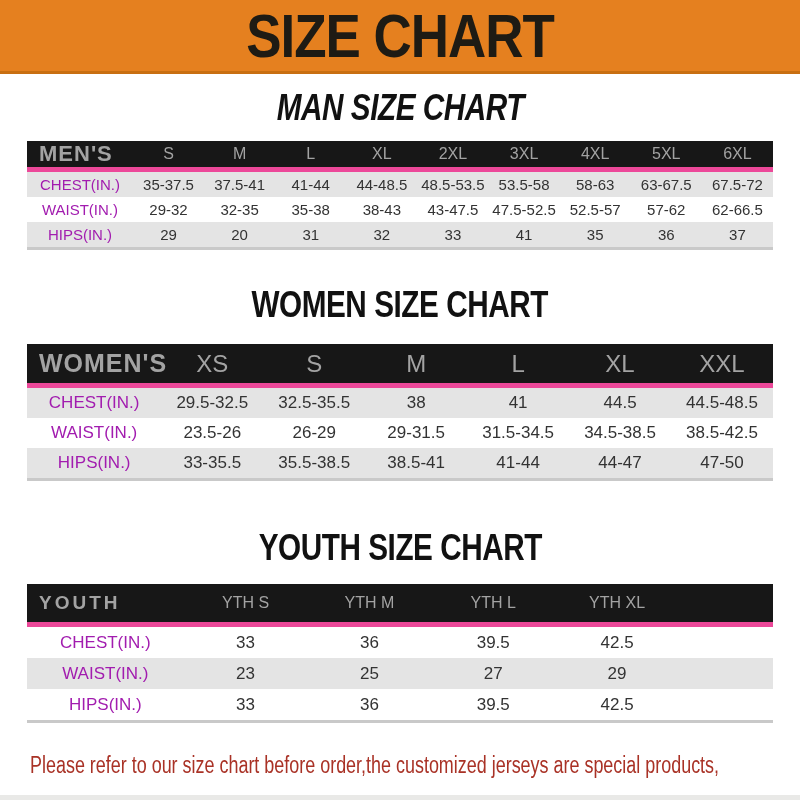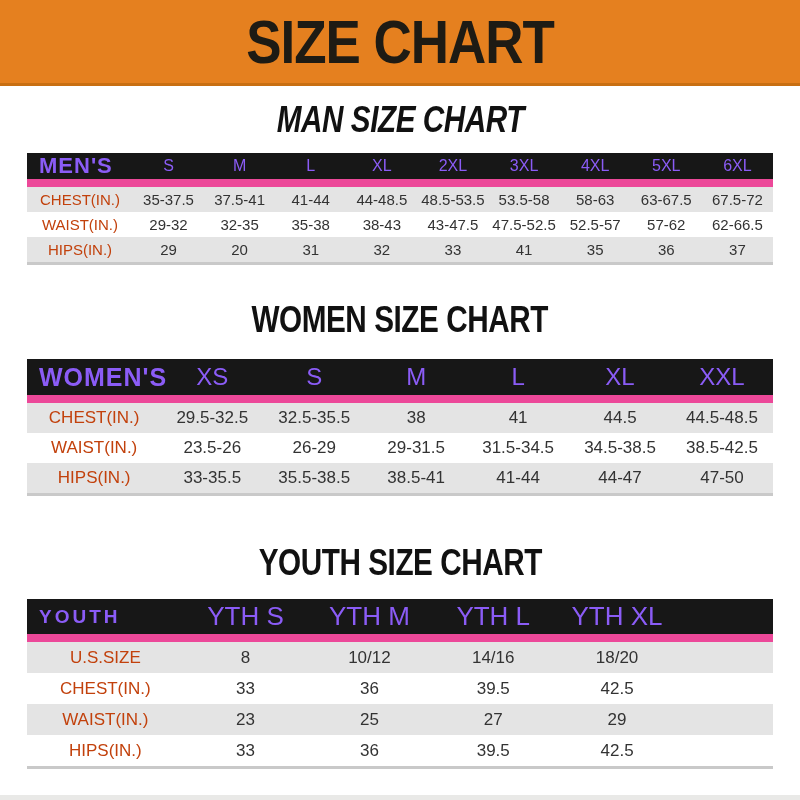--- a/index.html
+++ b/index.html
@@ -1,20 +1,20 @@
 <!DOCTYPE html>
 <html><head>
 <meta charset="utf-8">
 <style>
   * { margin:0; padding:0; box-sizing:border-box; }
   html,body { width:800px; height:800px; background:#ffffff; overflow:hidden;
               font-family:"Liberation Sans", sans-serif; }
 
   
-  .banner { width:800px; height:86px; background:#E5801F;
+  .banner { width:800px; height:74px; background:#E5801F;
             border-bottom:3px solid #C86F12;
             display:flex; align-items:center; justify-content:center; }
   .banner-title { font-size:54px; font-weight:800; color:#1E1B14;
                   letter-spacing:-1px; transform:scale(0.98,1.12);
                   white-space:nowrap; }
 
   
   .section-heading { text-align:center; font-size:33px; font-weight:800;
                      color:#111; white-space:nowrap; }
   .section-heading > span { display:inline-block; transform:scale(0.9,1.12);
@@ -24,44 +24,44 @@
   .hd-youth { margin-top:48px; }
 
   
   table { width:746px; margin:0 0 0 27px; border-collapse:separate;
           border-spacing:0; table-layout:fixed;
           border-bottom:3px solid #C9C9C9; }
   .tbl-wrap-men   { margin-top:14px; }
   .tbl-wrap-women { margin-top:20px; }
   .tbl-wrap-youth { margin-top:17px; }
 
-  th { background:#171717; color:#8b5cf6; font-weight:400; text-align:center;
-       vertical-align:middle; border-bottom:8px solid #ec4899; }
+  th { background:#171717; color:#a3a3a3; font-weight:400; text-align:center;
+       vertical-align:middle; border-bottom:5px solid #ec4899; }
   th.corner { font-weight:800; text-align:left; padding-left:12px;
               letter-spacing:1px; }
   td { text-align:center; vertical-align:middle; color:#333;
        white-space:nowrap; overflow:hidden; }
   tr.r-gray  td { background:#E4E4E4; }
   tr.r-white td { background:#FFFFFF; }
-  td.row-label { color:#c2410c; }
+  td.row-label { color:#a21caf; }
 
   
   .t-men th { height:30px; font-size:16px; }
   .t-men th.corner { font-size:22px; }
   .t-men td { height:25px; font-size:15px; }
   .t-men col.c-label { width:14.2%; }
   .t-men col.c-size  { width:9.53%; }
   
   .t-women th { height:44px; font-size:24px; }
   .t-women th.corner { font-size:25px;text-align:center; }
   .t-women td { height:30px; font-size:17px; }
   .t-women col.c-label { width:18%; }
   .t-women col.c-size  { width:13.66%; }
   
-  .t-youth th { height:43px; font-size:26px; }
+  .t-youth th { height:43px; font-size:16px; }
   .t-youth th.corner { font-size:19px; letter-spacing:3px; }
   .t-youth td { height:31px; font-size:17px; }
   .t-youth col.c-label { width:21%; }
   .t-youth col.c-size  { width:16.6%; }
   .t-youth col.c-fill  { width:12.6%; }
 
   
   .footer-note { margin:26px 0 0 30px; color:#A93226; }
   .footer-line { font-size:23px; font-weight:500; line-height:33px;
                  white-space:nowrap; transform:scaleX(0.78);
@@ -222,28 +222,20 @@
         <tr>
           <th class="corner">YOUTH</th>
           <th>YTH S</th>
           <th>YTH M</th>
           <th>YTH L</th>
           <th>YTH XL</th>
           <th></th>
         </tr>
       </thead>
       <tbody>
-        <tr class="r-gray">
-          <td class="row-label">U.S.SIZE</td>
-          <td>8</td>
-          <td>10/12</td>
-          <td>14/16</td>
-          <td>18/20</td>
-          <td></td>
-        </tr>
         <tr class="r-white">
           <td class="row-label">CHEST(IN.)</td>
           <td>33</td>
           <td>36</td>
           <td>39.5</td>
           <td>42.5</td>
           <td></td>
         </tr>
         <tr class="r-gray">
           <td class="row-label">WAIST(IN.)</td>

